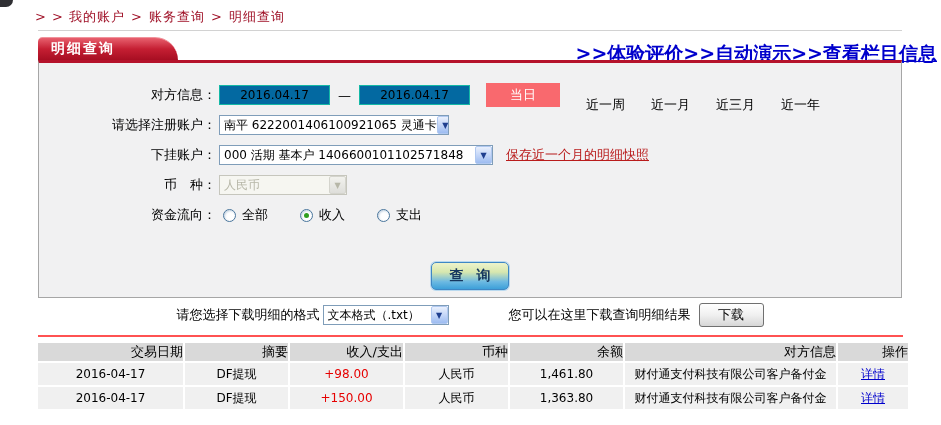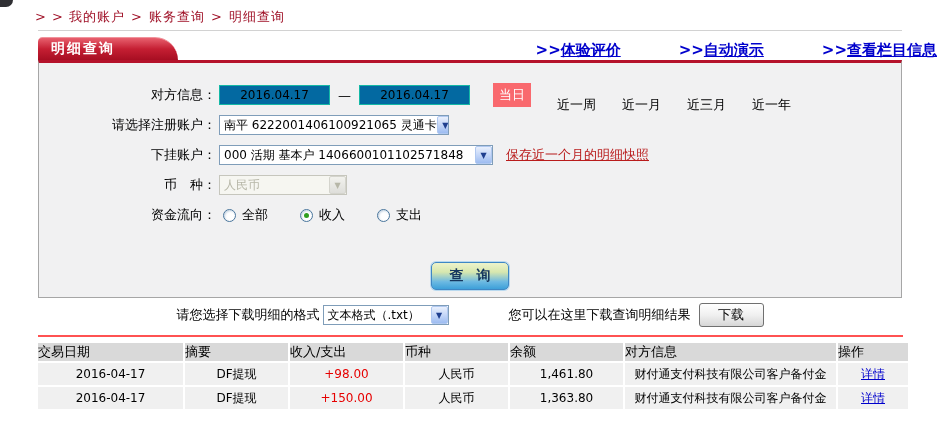--- a/index.html
+++ b/index.html
@@ -44,22 +44,22 @@
     border-top:1px solid #f0939c;
     color:#fff; font-weight:bold; font-size:14px;
     display:flex; align-items:center;
     padding-left:13px;
     letter-spacing:2px;
   }
 
   
   .top-links {
     position:absolute; top:41px; right:4px;
-    display:flex; gap:58px;
-    font-size:15px; font-weight:bold;
+    display:flex; 
+    font-size:19px; font-weight:bold;
   }
   .top-link { color:#0000cc; cursor:pointer; white-space:nowrap; }
   .top-link .lt { text-decoration:underline; }
 
   
   .panel {
     position:absolute; top:60px; left:38px;
     width:864px; height:238px;
     background:#f1f1f2;
     border:1px solid #a6a6a6;
@@ -78,23 +78,23 @@
   .date-input {
     width:111px; height:20px;
     border:1px solid #14b8a6; background:#0369a1;
     text-align:center; font-size:12px;
     font-family:"DejaVu Sans","Liberation Sans",sans-serif;
     margin-left:3px;
   }
   .date-input:last-of-type { margin-left:0; }
   .date-dash { margin:0 8px; }
   .quick-badge {
-    margin-left:23px;
+    margin-left:16px;
     background:#f9696e; color:#fff;
-    padding:3px 6px; font-size:13px;
+    padding:3px 24px; font-size:13px;
     cursor:pointer;
   }
   .quick-link { margin-left:26px; color:#000; cursor:pointer;margin-top:20px; }
 
   
   .xp-select {
     height:20px; margin-left:3px;
     border:1px solid #7f9db9; background:#fff;
     display:flex; align-items:center; justify-content:space-between;
     cursor:pointer; overflow:hidden;
@@ -175,21 +175,21 @@
   }
 
   
   .results {
     position:absolute; top:341px; left:38px; width:870px;
     border-collapse:separate; border-spacing:0 2px;
     font-size:12px;
   }
   .results th {
     background:#d9d9d9; height:18px;
-    font-weight:normal; font-size:13px; text-align:left;
+    font-weight:normal; font-size:13px; text-align:right;
     border-right:2px solid #fff;
   }
   .results th:last-child { border-right:none; }
   .results td {
     background:#f0f0f0; height:22px; text-align:center;
     border-right:2px solid #fff;
   }
   .results td:last-child { border-right:none; }
   .amount-in { color:#e60000; }
   .detail-link { color:#0000cc; text-decoration:underline; cursor:pointer; }

